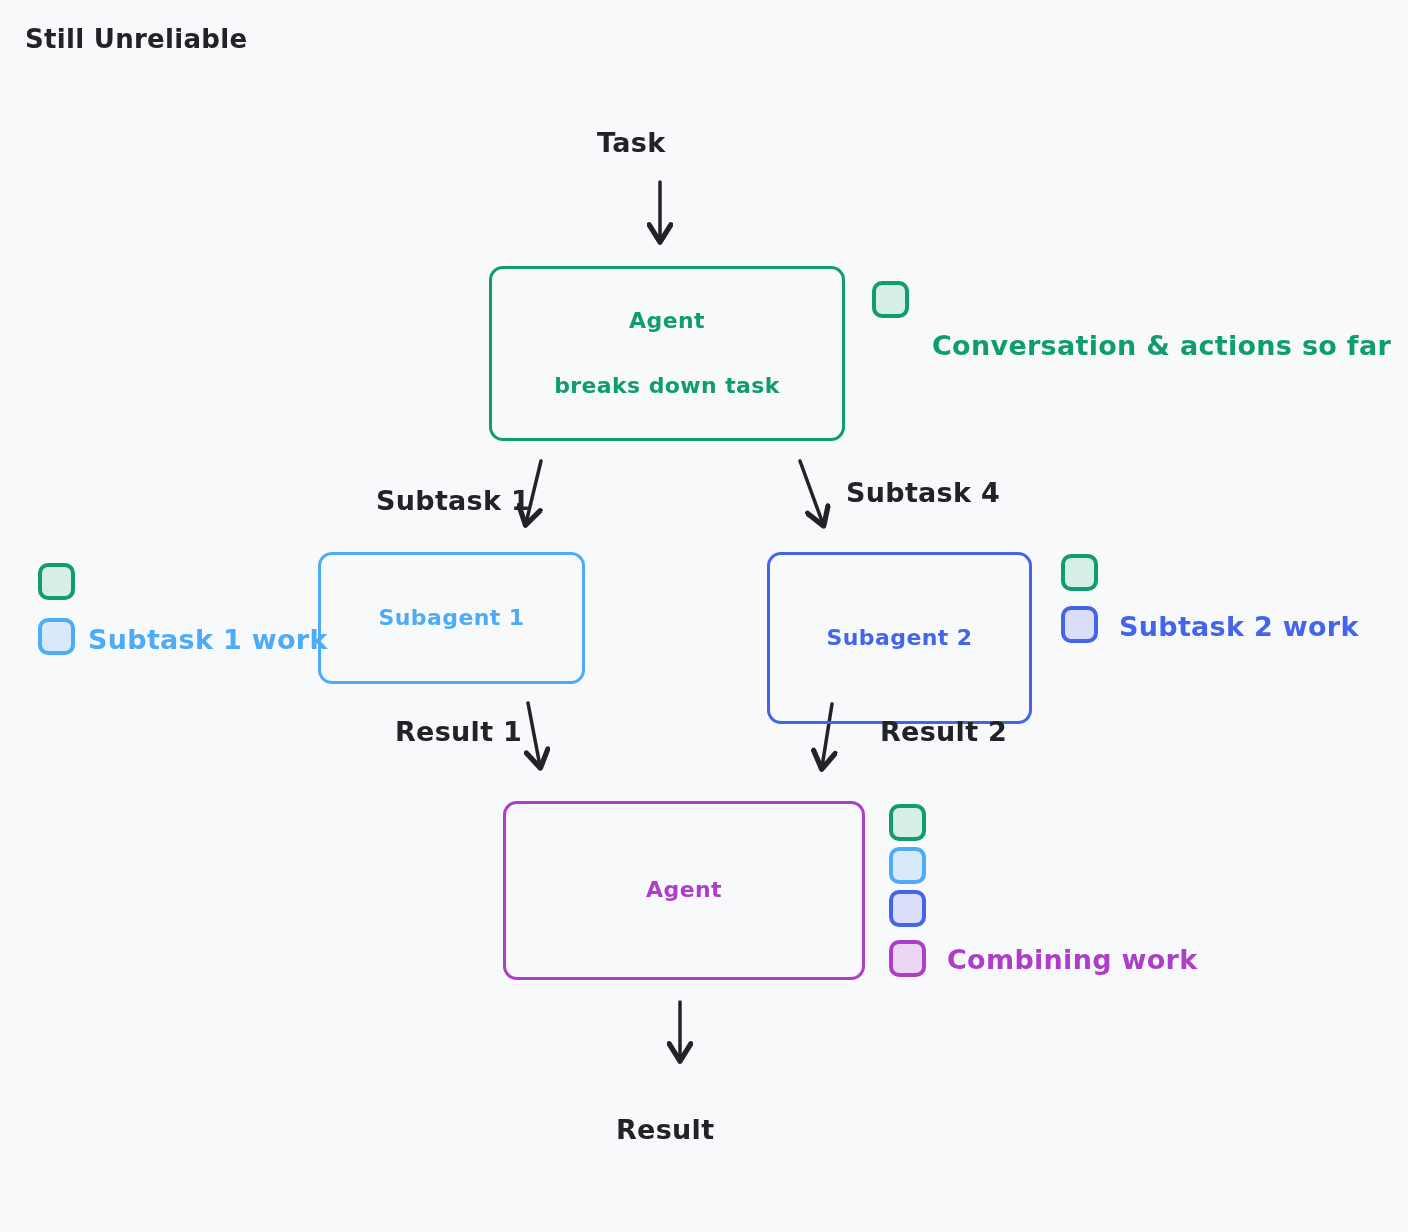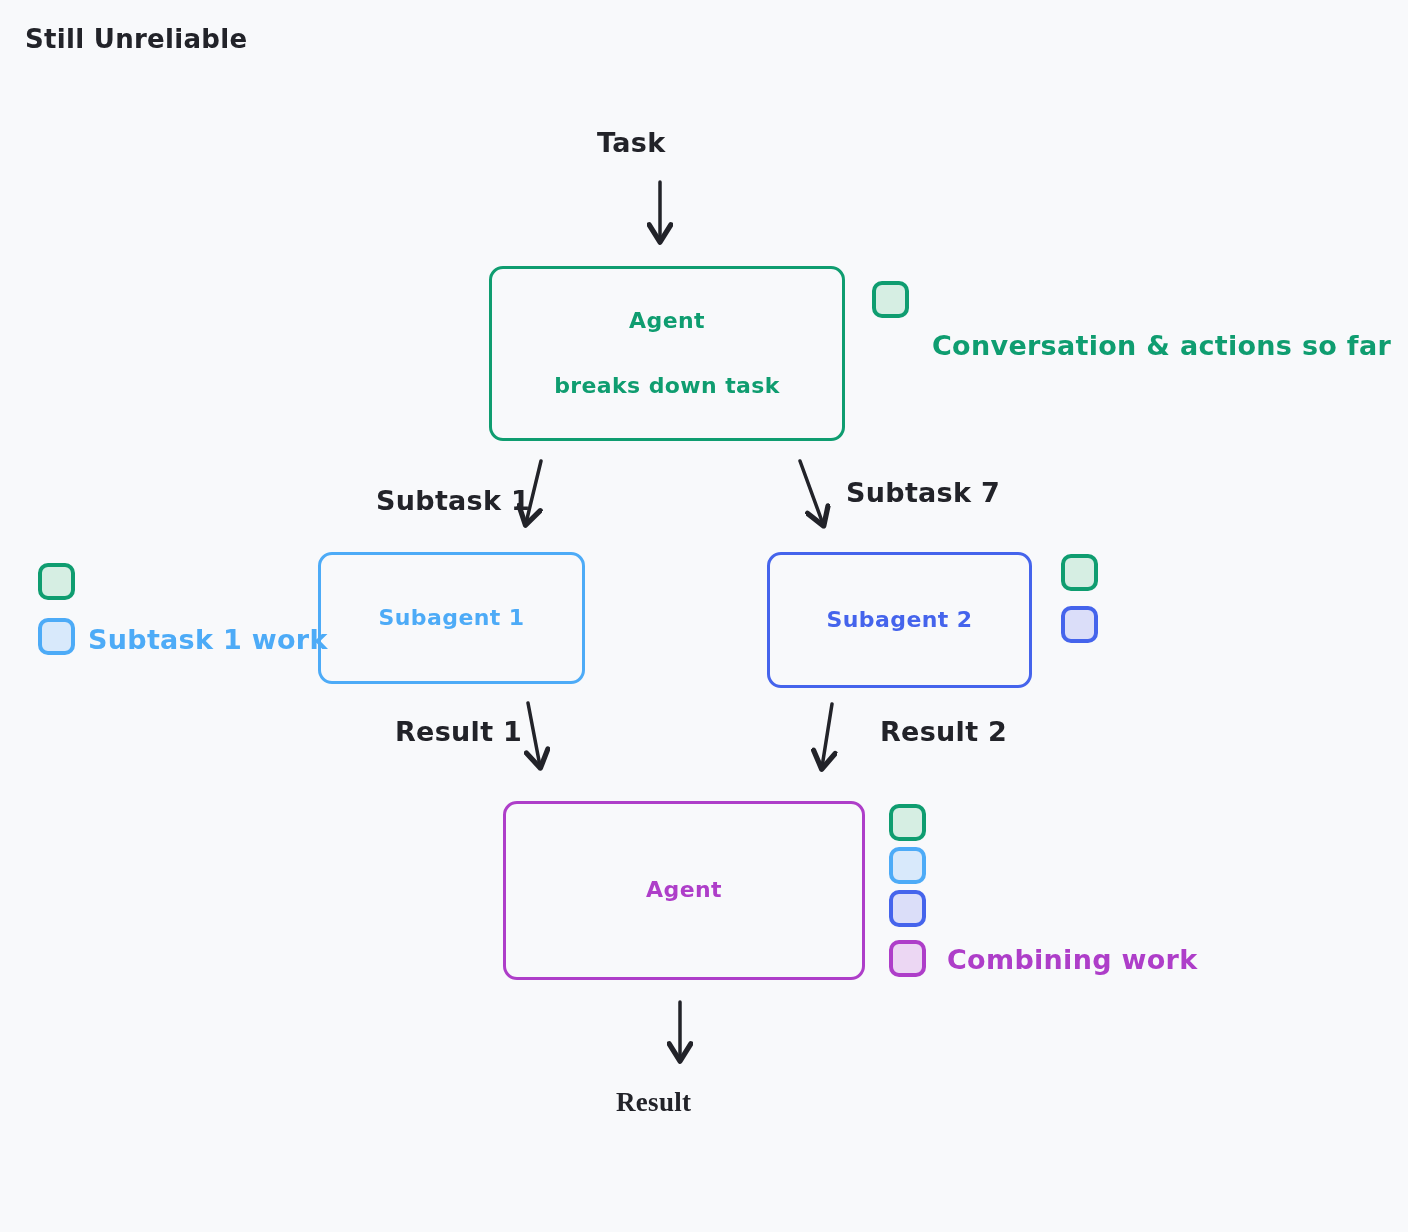--- a/index.html
+++ b/index.html
@@ -100,45 +100,46 @@
 
   <div class="abs box box-green" style="left:489px; top:266px; width:356px; height:175px;">
     <div class="line">Agent</div>
     <div class="line">breaks down task</div>
   </div>
 
   <div class="abs swatch sw-green" style="left:872px; top:281px;"></div>
   <div class="abs legend-label lg-green" style="left:932px; top:288px;margin-top:42px;">Conversation &amp; actions so far</div>
 
   <div class="abs node-label" style="left:376px; top:477px;margin-top:8px;">Subtask 1</div>
-  <div class="abs node-label" style="left:846px; top:477px;">Subtask 7</div>
+  <div class="abs node-label" style="left:846px; top:477px;">Subtask 4</div>
 
   <div class="abs box box-blue" style="left:318px; top:552px; width:267px; height:132px;">
     <div class="line">Subagent 1</div>
   </div>
 
-  <div class="abs box box-indigo" style="left:767px; top:552px; width:265px; height:136px;">
+  <div class="abs box box-indigo" style="left:767px; top:552px; width:265px; height:172px;">
     <div class="line">Subagent 2</div>
   </div>
 
   <div class="abs swatch sw-green" style="left:38px; top:563px;"></div>
   <div class="abs swatch sw-blue" style="left:38px; top:618px;"></div>
   <div class="abs legend-label lg-blue" style="left:88px; top:624px;">Subtask 1 work</div>
 
   <div class="abs swatch sw-green" style="left:1061px; top:554px;"></div>
   <div class="abs swatch sw-indigo" style="left:1061px; top:606px;"></div>
+  <div class="abs legend-label lg-indigo" style="left:1119px; top:611px;">Subtask 2 work</div>
 
   <div class="abs node-label" style="left:395px; top:716px;">Result 1</div>
   <div class="abs node-label" style="left:880px; top:716px;">Result 2</div>
 
   <div class="abs box box-purple" style="left:503px; top:801px; width:362px; height:179px;">
     <div class="line">Agent</div>
   </div>
 
   <div class="abs swatch sw-green" style="left:889px; top:804px;"></div>
   <div class="abs swatch sw-blue" style="left:889px; top:847px;"></div>
   <div class="abs swatch sw-indigo" style="left:889px; top:890px;"></div>
   <div class="abs swatch sw-purple" style="left:889px; top:940px;"></div>
   <div class="abs legend-label lg-purple" style="left:947px; top:944px;">Combining work</div>
 
-  <div class="abs node-label centered" style="left:616px; top:1086px; width:130px;font-family:Liberation Serif, serif;">Result</div>
+  <div class="abs node-label centered" style="left:616px; top:1114px; width:130px;">Result</div>
 
 </div>
 
 </body></html>

